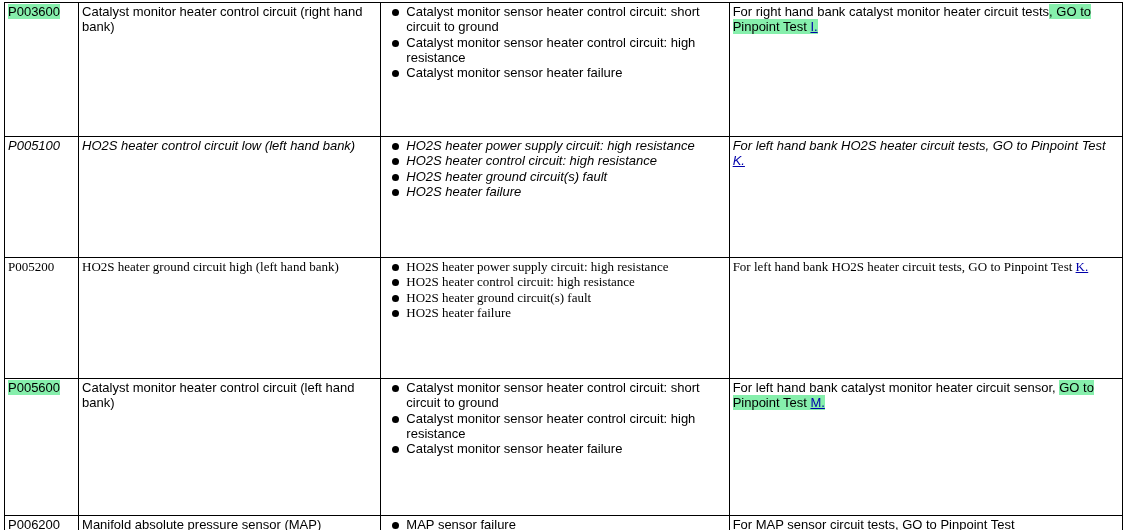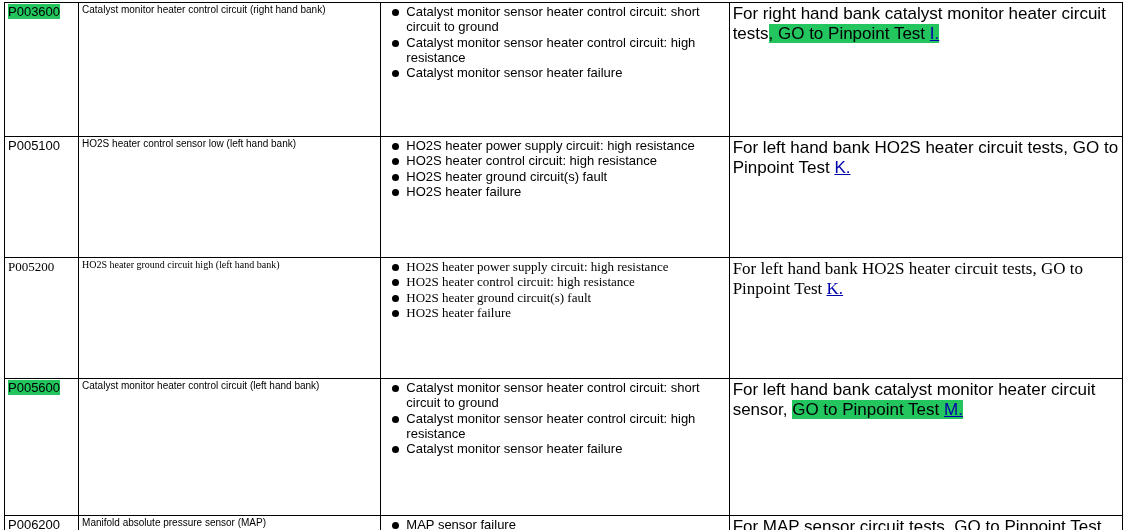--- a/index.html
+++ b/index.html
@@ -35,24 +35,24 @@
   col.c-code { width: 74px; }
   col.c-desc { width: 302px; }
   col.c-poss { width: 348px; }
   col.c-act  { width: 393px; }
 
   .code-cell {
     white-space: nowrap;
     font-size: 13px;
   }
   .hl {
-    background: #22c55e;
+    background: #86efac;
   }
   .desc-cell {
-    font-size: 10px;
+    font-size: 13px;
   }
   ul.poss {
     list-style: none;
     margin: 0;
     padding: 0 0 0 22px;
   }
   ul.poss > li {
     position: relative;
     margin: 0 0 0 0;
     padding: 0 0 0 0;
@@ -61,27 +61,27 @@
   ul.poss > li::before {
     content: "";
     position: absolute;
     left: -14px;
     top: 5px;
     width: 7px;
     height: 7px;
     background: #000000;
     border-radius: 50%;
   }
-  .act-cell { font-size: 17px; }
+  .act-cell { font-size: 13px; }
   .link {
     color: #0000aa;
     text-decoration: underline;
   }
   .row-tall1 td { height: 130px; }
-  .row-tall2 td { height: 117px; }
+  .row-tall2 td { height: 117px; font-style: italic; }
   .row-tall3 td { height: 117px; font-family: Liberation Serif, serif; }
   .row-tall4 td { height: 133px; }
   .row-clip td { height: 14px; overflow: hidden; }
   .clip-wrap {
     height: 29px;
     overflow: hidden;
   }
 </style>
 </head>
 <body>
@@ -110,21 +110,21 @@
         </td>
         <td class="act-cell">
           <span>For right hand bank catalyst monitor heater circuit tests</span><span class="hl">, GO to Pinpoint Test </span><span class="hl link">I.</span>
         </td>
       </tr>
 
       <tr class="row-tall2">
         <td class="code-cell">
           <span>P005100</span>
         </td>
-        <td class="desc-cell">HO2S heater control sensor low (left hand bank)</td>
+        <td class="desc-cell">HO2S heater control circuit low (left hand bank)</td>
         <td>
           <ul class="poss">
             <li>HO2S heater power supply circuit: high resistance</li>
             <li>HO2S heater control circuit: high resistance</li>
             <li>HO2S heater ground circuit(s) fault</li>
             <li>HO2S heater failure</li>
           </ul>
         </td>
         <td class="act-cell">
           <span>For left hand bank HO2S heater circuit tests, GO to Pinpoint Test </span><span class="link">K.</span>

